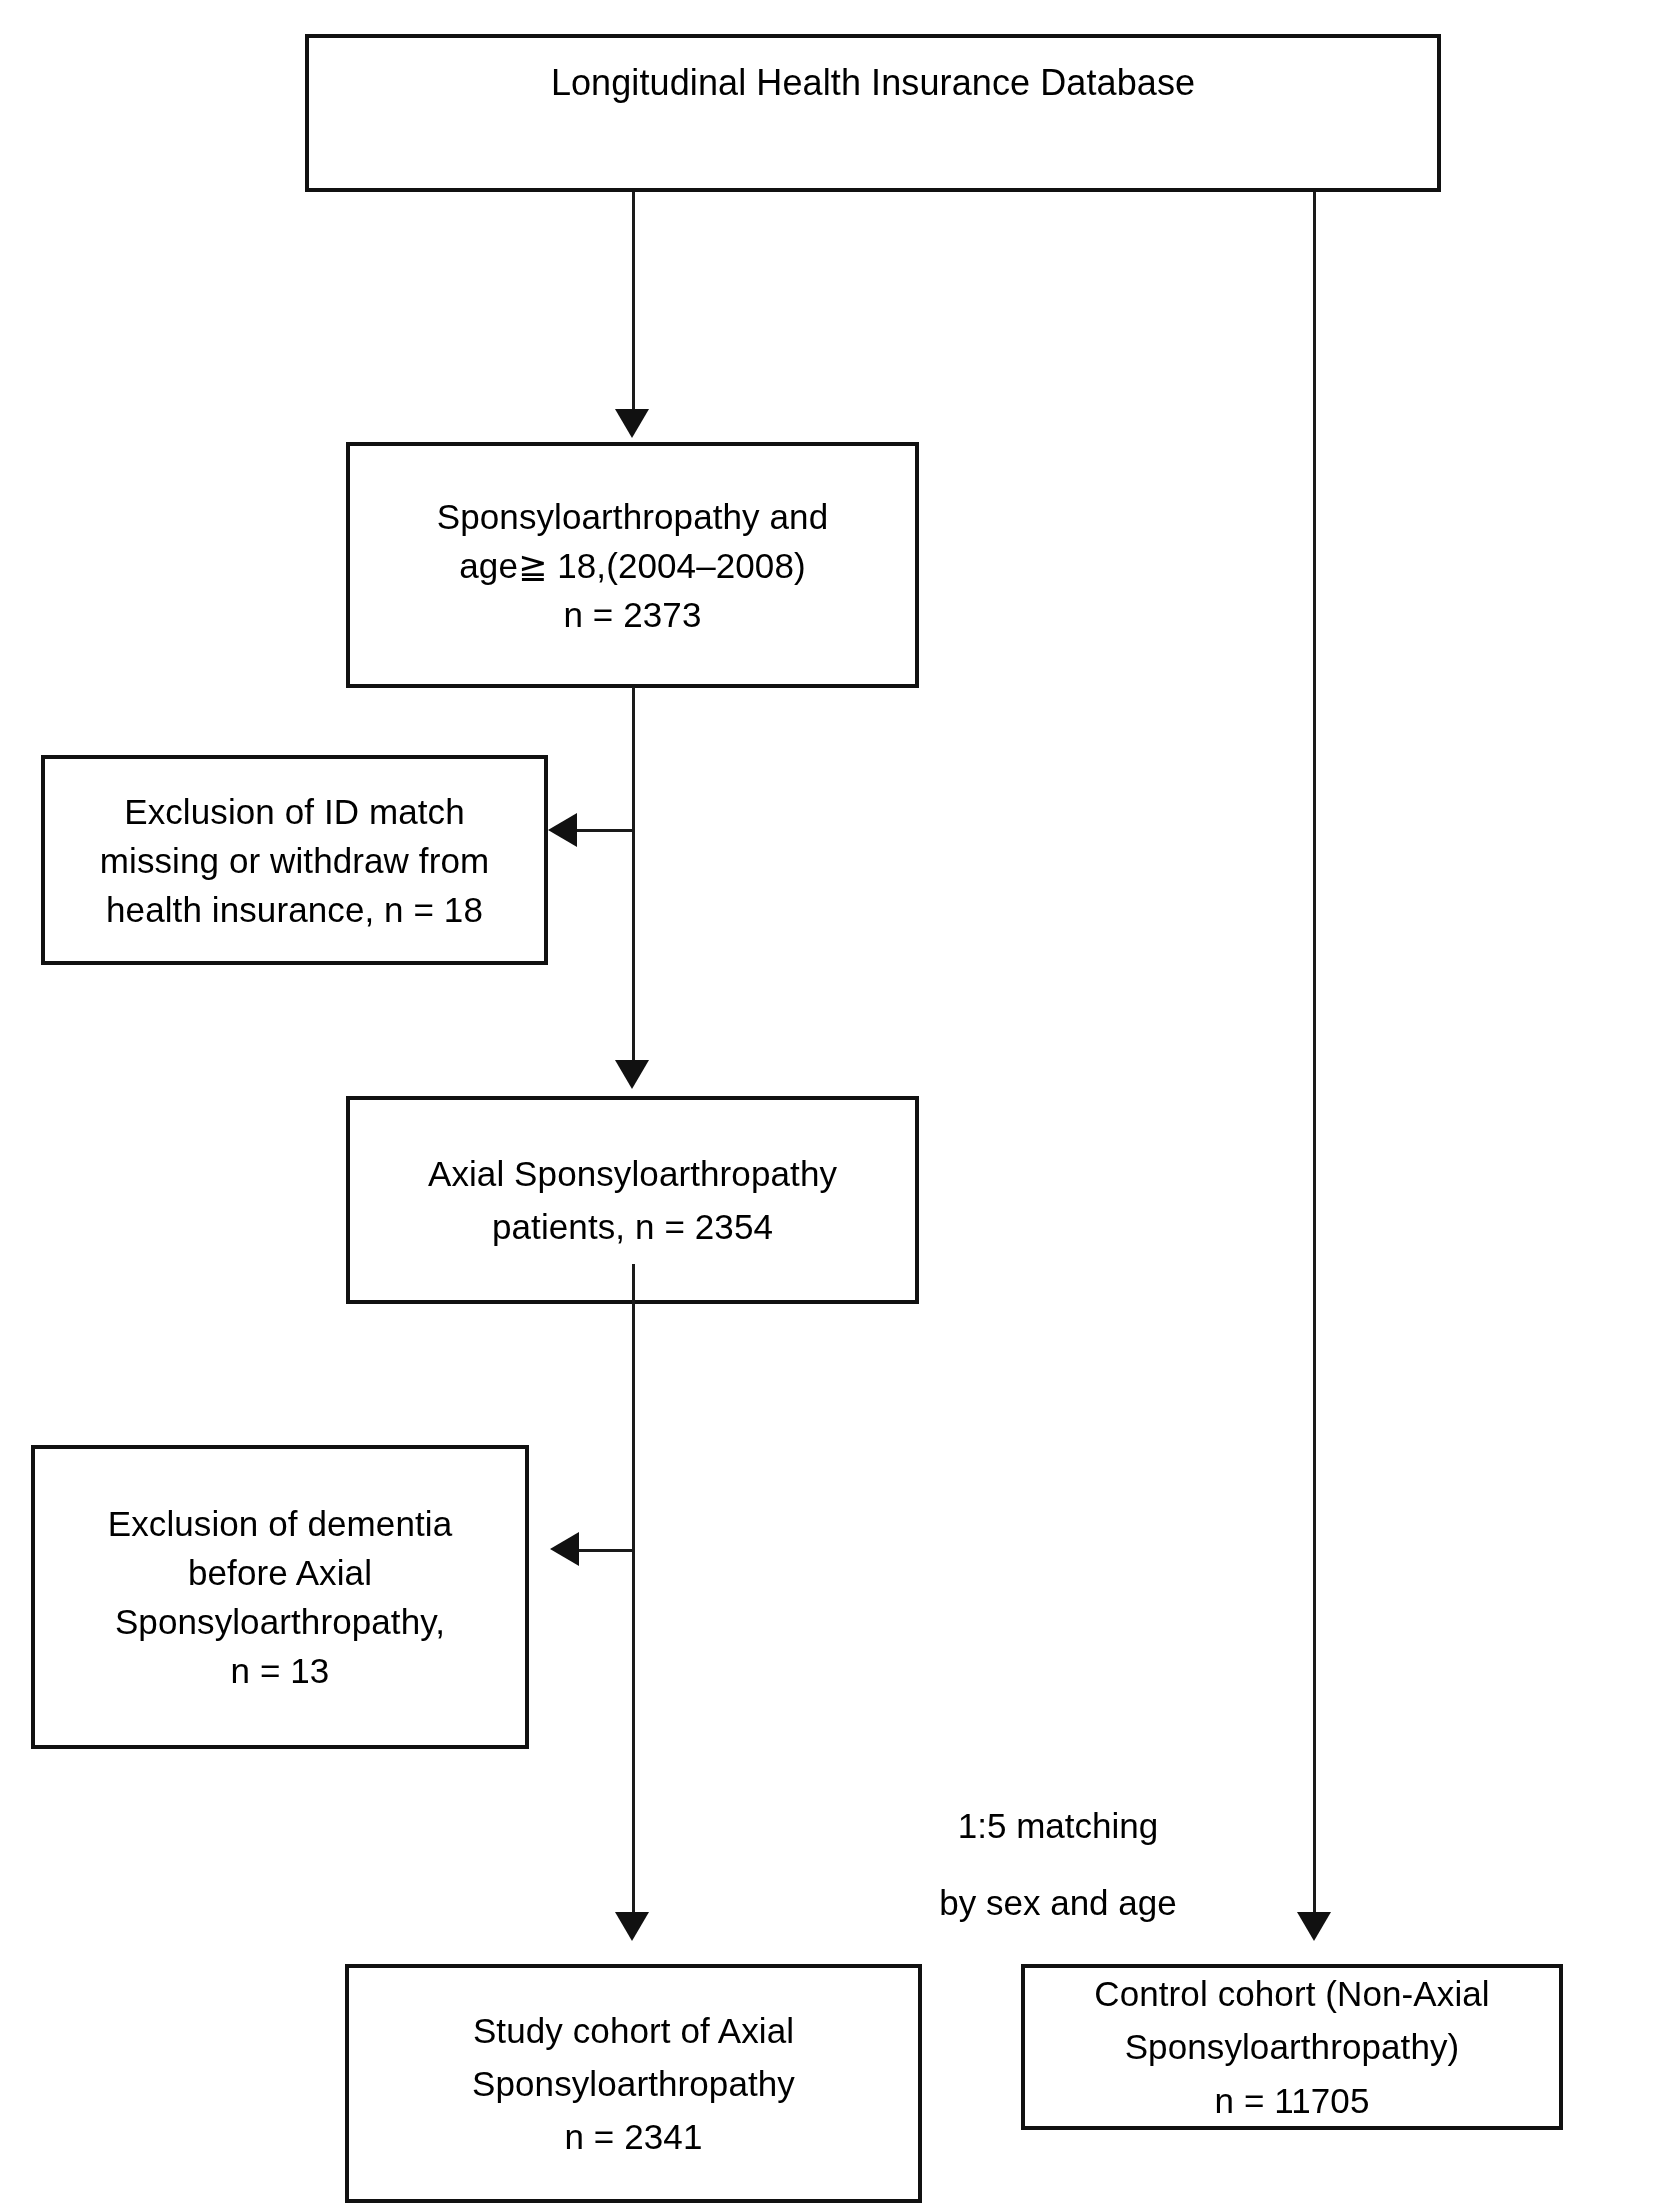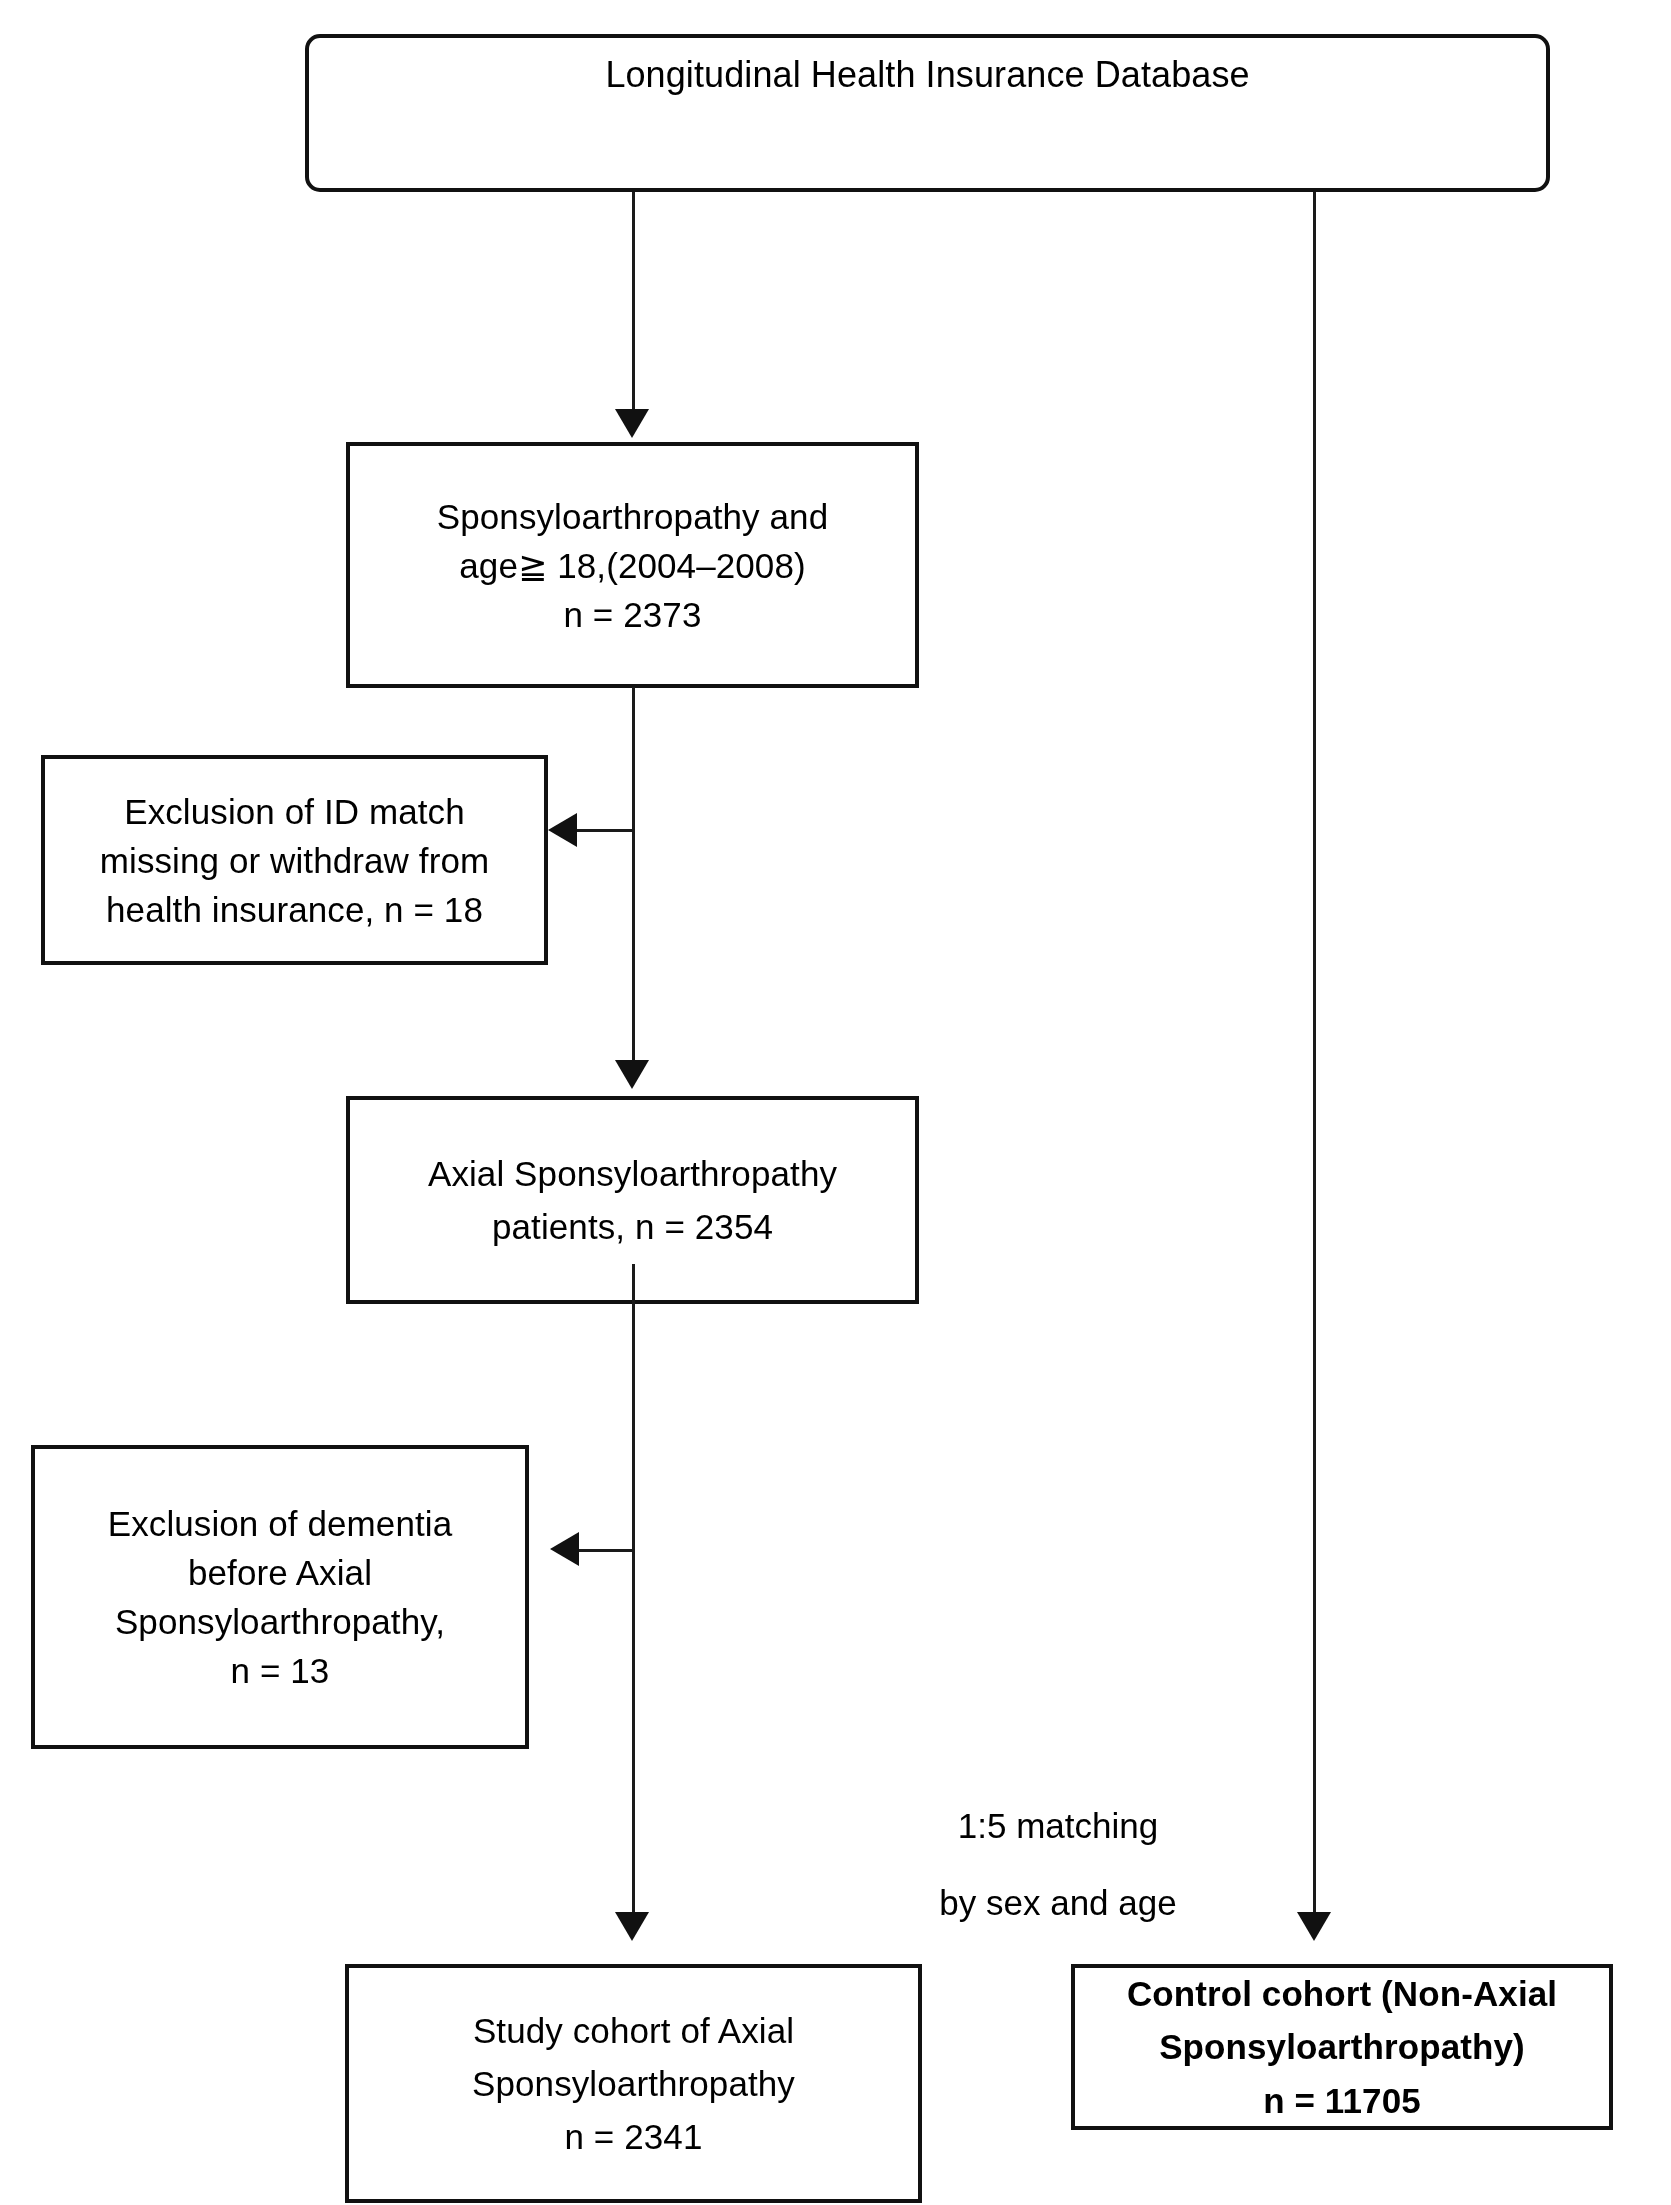--- a/index.html
+++ b/index.html
@@ -34,37 +34,36 @@
     display: block;
     width: 100%;
     line-height: 1.52;
     white-space: nowrap;
     font-size: 35px;
     letter-spacing: 0.1px;
   }
   .node.tight .line { line-height: 1.40; }
   
   #node-database {
-    left: 305px; top: 34px; width: 1245px; height: 158px;
+    left: 305px; top: 34px; width: 1136px; height: 158px;
     justify-content: flex-start;
-    padding-top: 10px;
-    border-radius: 15px;
+    padding-top: 18px;
   }
   #node-database .line { font-size: 36px; }
   #node-diagnosis {
     left: 346px; top: 442px; width: 573px; height: 246px;
   }
   #node-axial-patients {
     left: 346px; top: 1096px; width: 573px; height: 208px;
   }
   #node-study-cohort {
     left: 345px; top: 1964px; width: 577px; height: 239px;
   }
   #node-control-cohort {
-    left: 1071px; top: 1964px; width: 542px; height: 166px; font-weight: bold;
+    left: 1021px; top: 1964px; width: 542px; height: 166px;
   }
   #node-exclusion-id {
     left: 41px; top: 755px; width: 507px; height: 210px;
   }
   #node-exclusion-dementia {
     left: 31px; top: 1445px; width: 498px; height: 304px;
   }
   
   #matching-note {
     position: absolute;

